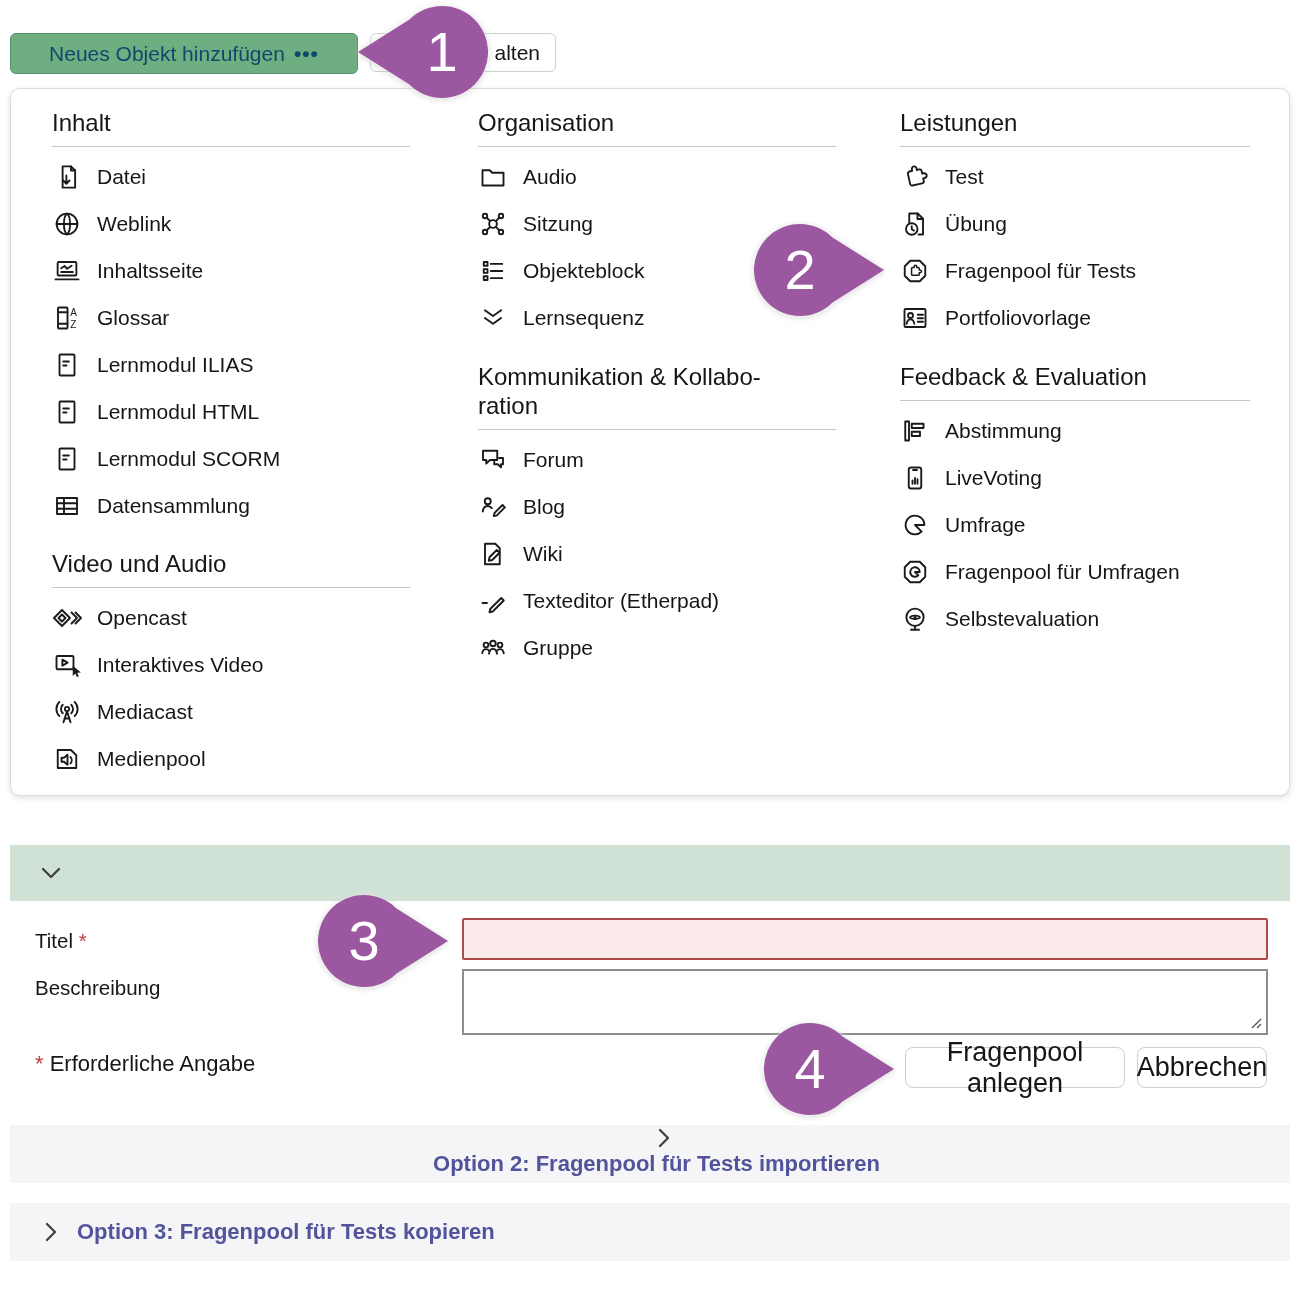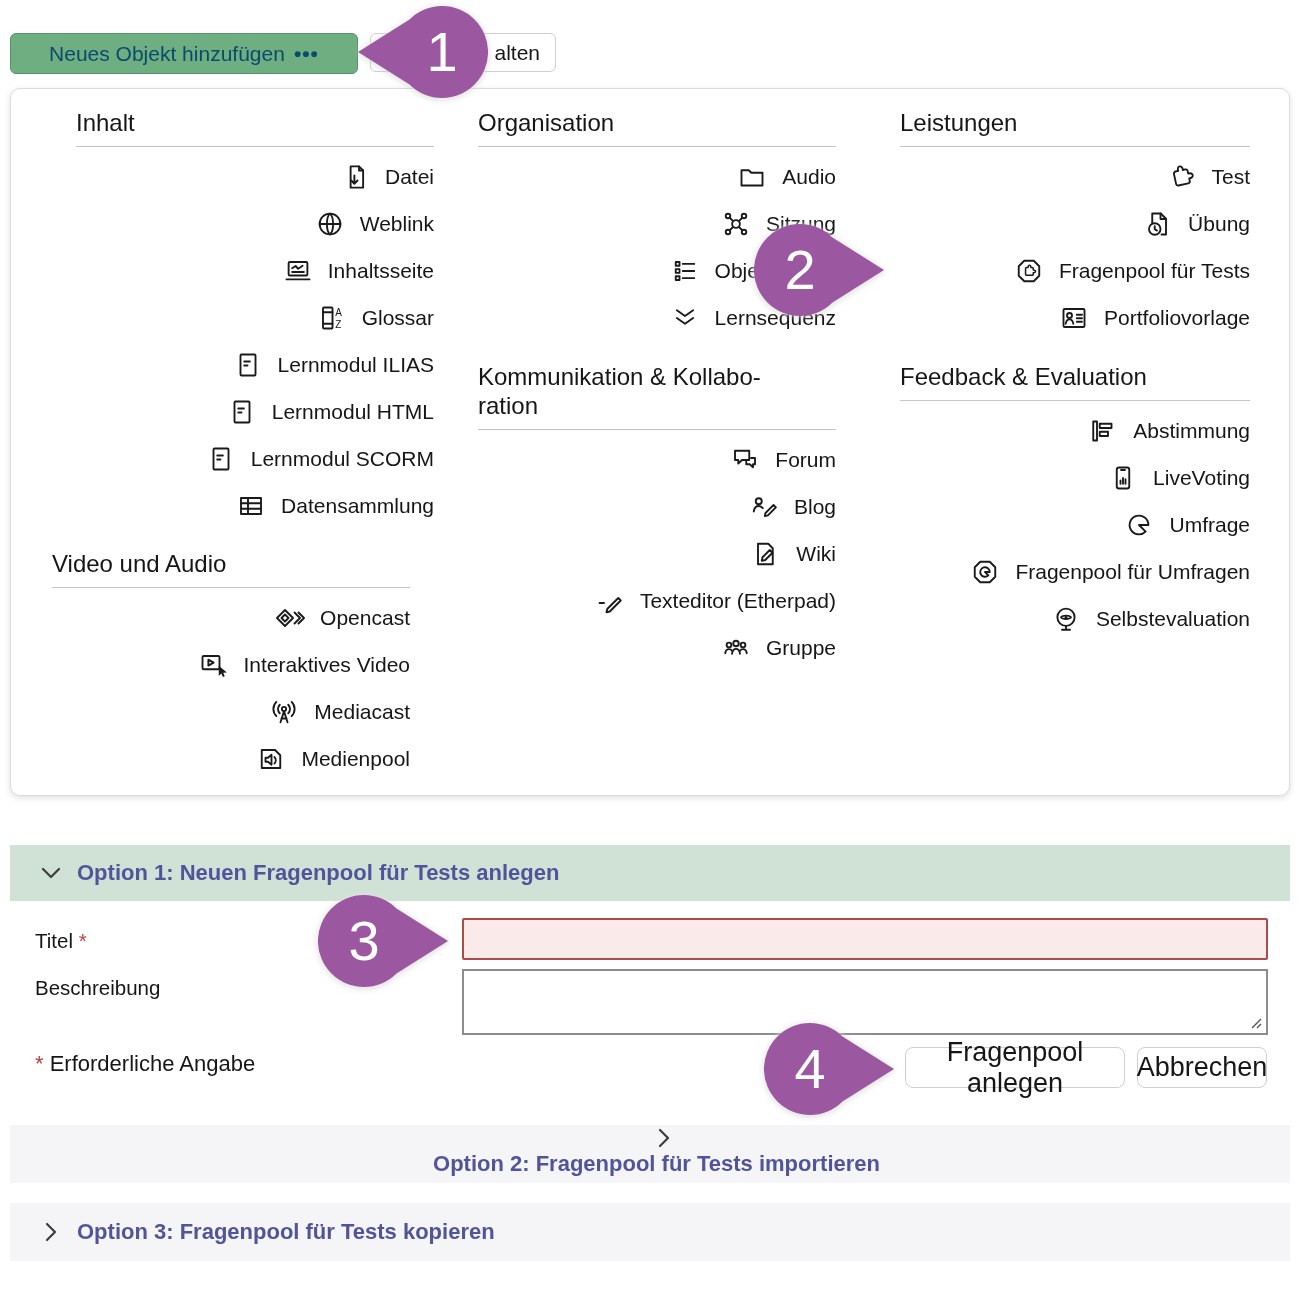--- a/index.html
+++ b/index.html
@@ -18,30 +18,30 @@
     box-sizing:border-box; font-size:21px; cursor:pointer; }
 
   
   .panel { position:absolute; left:10px; top:88px; width:1278px; height:706px;
     background:#fff; border:1px solid #dcdcdc; border-radius:10px;
     box-shadow:0 2px 6px rgba(0,0,0,.13); }
 
   .section { position:absolute; }
   .sec-h { font-size:24px; line-height:29px; color:#161616; padding-bottom:9px;
     border-bottom:1px solid #c6c6c6; margin-bottom:13px; white-space:pre-line; }
-  .mi { display:flex; align-items:center; height:33px; margin-bottom:14px; cursor:pointer;justify-content:flex-end; }
+  .mi { display:flex; align-items:center; height:33px; margin-bottom:14px; cursor:pointer; }
   .mi .ic { width:30px; height:30px; flex:none; }
   .mi .lbl { margin-left:15px; font-size:21px; white-space:nowrap; }
 
   .ic { fill:none; stroke:#1a1a1a; stroke-width:1.5; stroke-linecap:round; stroke-linejoin:round; }
   .ictxt { fill:#1a1a1a; stroke:none; font-family:"Liberation Sans",sans-serif; font-size:8px; }
   .icfill { fill:#1a1a1a; stroke:none; }
   .icwhite { fill:#fff; }
 
-  #s-c1a { left:52px;  top:108px; width:358px;margin-left:24px; }
+  #s-c1a { left:52px;  top:108px; width:358px; }
   #s-c1b { left:52px;  top:549px; width:358px; }
   #s-c2a { left:478px; top:108px; width:358px; }
   #s-c2b { left:478px; top:362px; width:358px; }
   #s-c3a { left:900px; top:108px; width:350px; }
   #s-c3b { left:900px; top:362px; width:350px; }
 
   
   .acc { position:absolute; left:10px; width:1280px; display:flex; align-items:center; cursor:pointer; }
   .acc .chev { width:26px; height:26px; margin-left:28px; fill:none; stroke:#3d3d3d; stroke-width:2.2;
     stroke-linecap:round; stroke-linejoin:round; flex:none; }
@@ -363,21 +363,20 @@
           <path d="M12 17.5v2.1M8.8 20.6h6.4"></path>
         </svg>
       <span class="lbl">Selbstevaluation</span>
     </div>
   </div>
 
   <div class="acc" id="acc1">
     <svg class="chev" viewBox="0 0 26 26">
         <path d="M5 9l8 8 8-8"></path>
       </svg>
-    <span class="t">Option 1: Neuen Fragenpool für Tests anlegen</span>
   </div>
 
   <div class="flabel" id="lbl-title">
     <span>Titel</span> <span class="req">*</span>
   </div>
   <input id="inp-title" type="text" value="" style="">
   <div class="flabel" id="lbl-desc">Beschreibung</div>
   <textarea id="ta-desc" style=""></textarea>
   <svg class="resize-h" viewBox="0 0 14 14">
       <path d="M3 12L12 3M8 12l4-4"></path>

